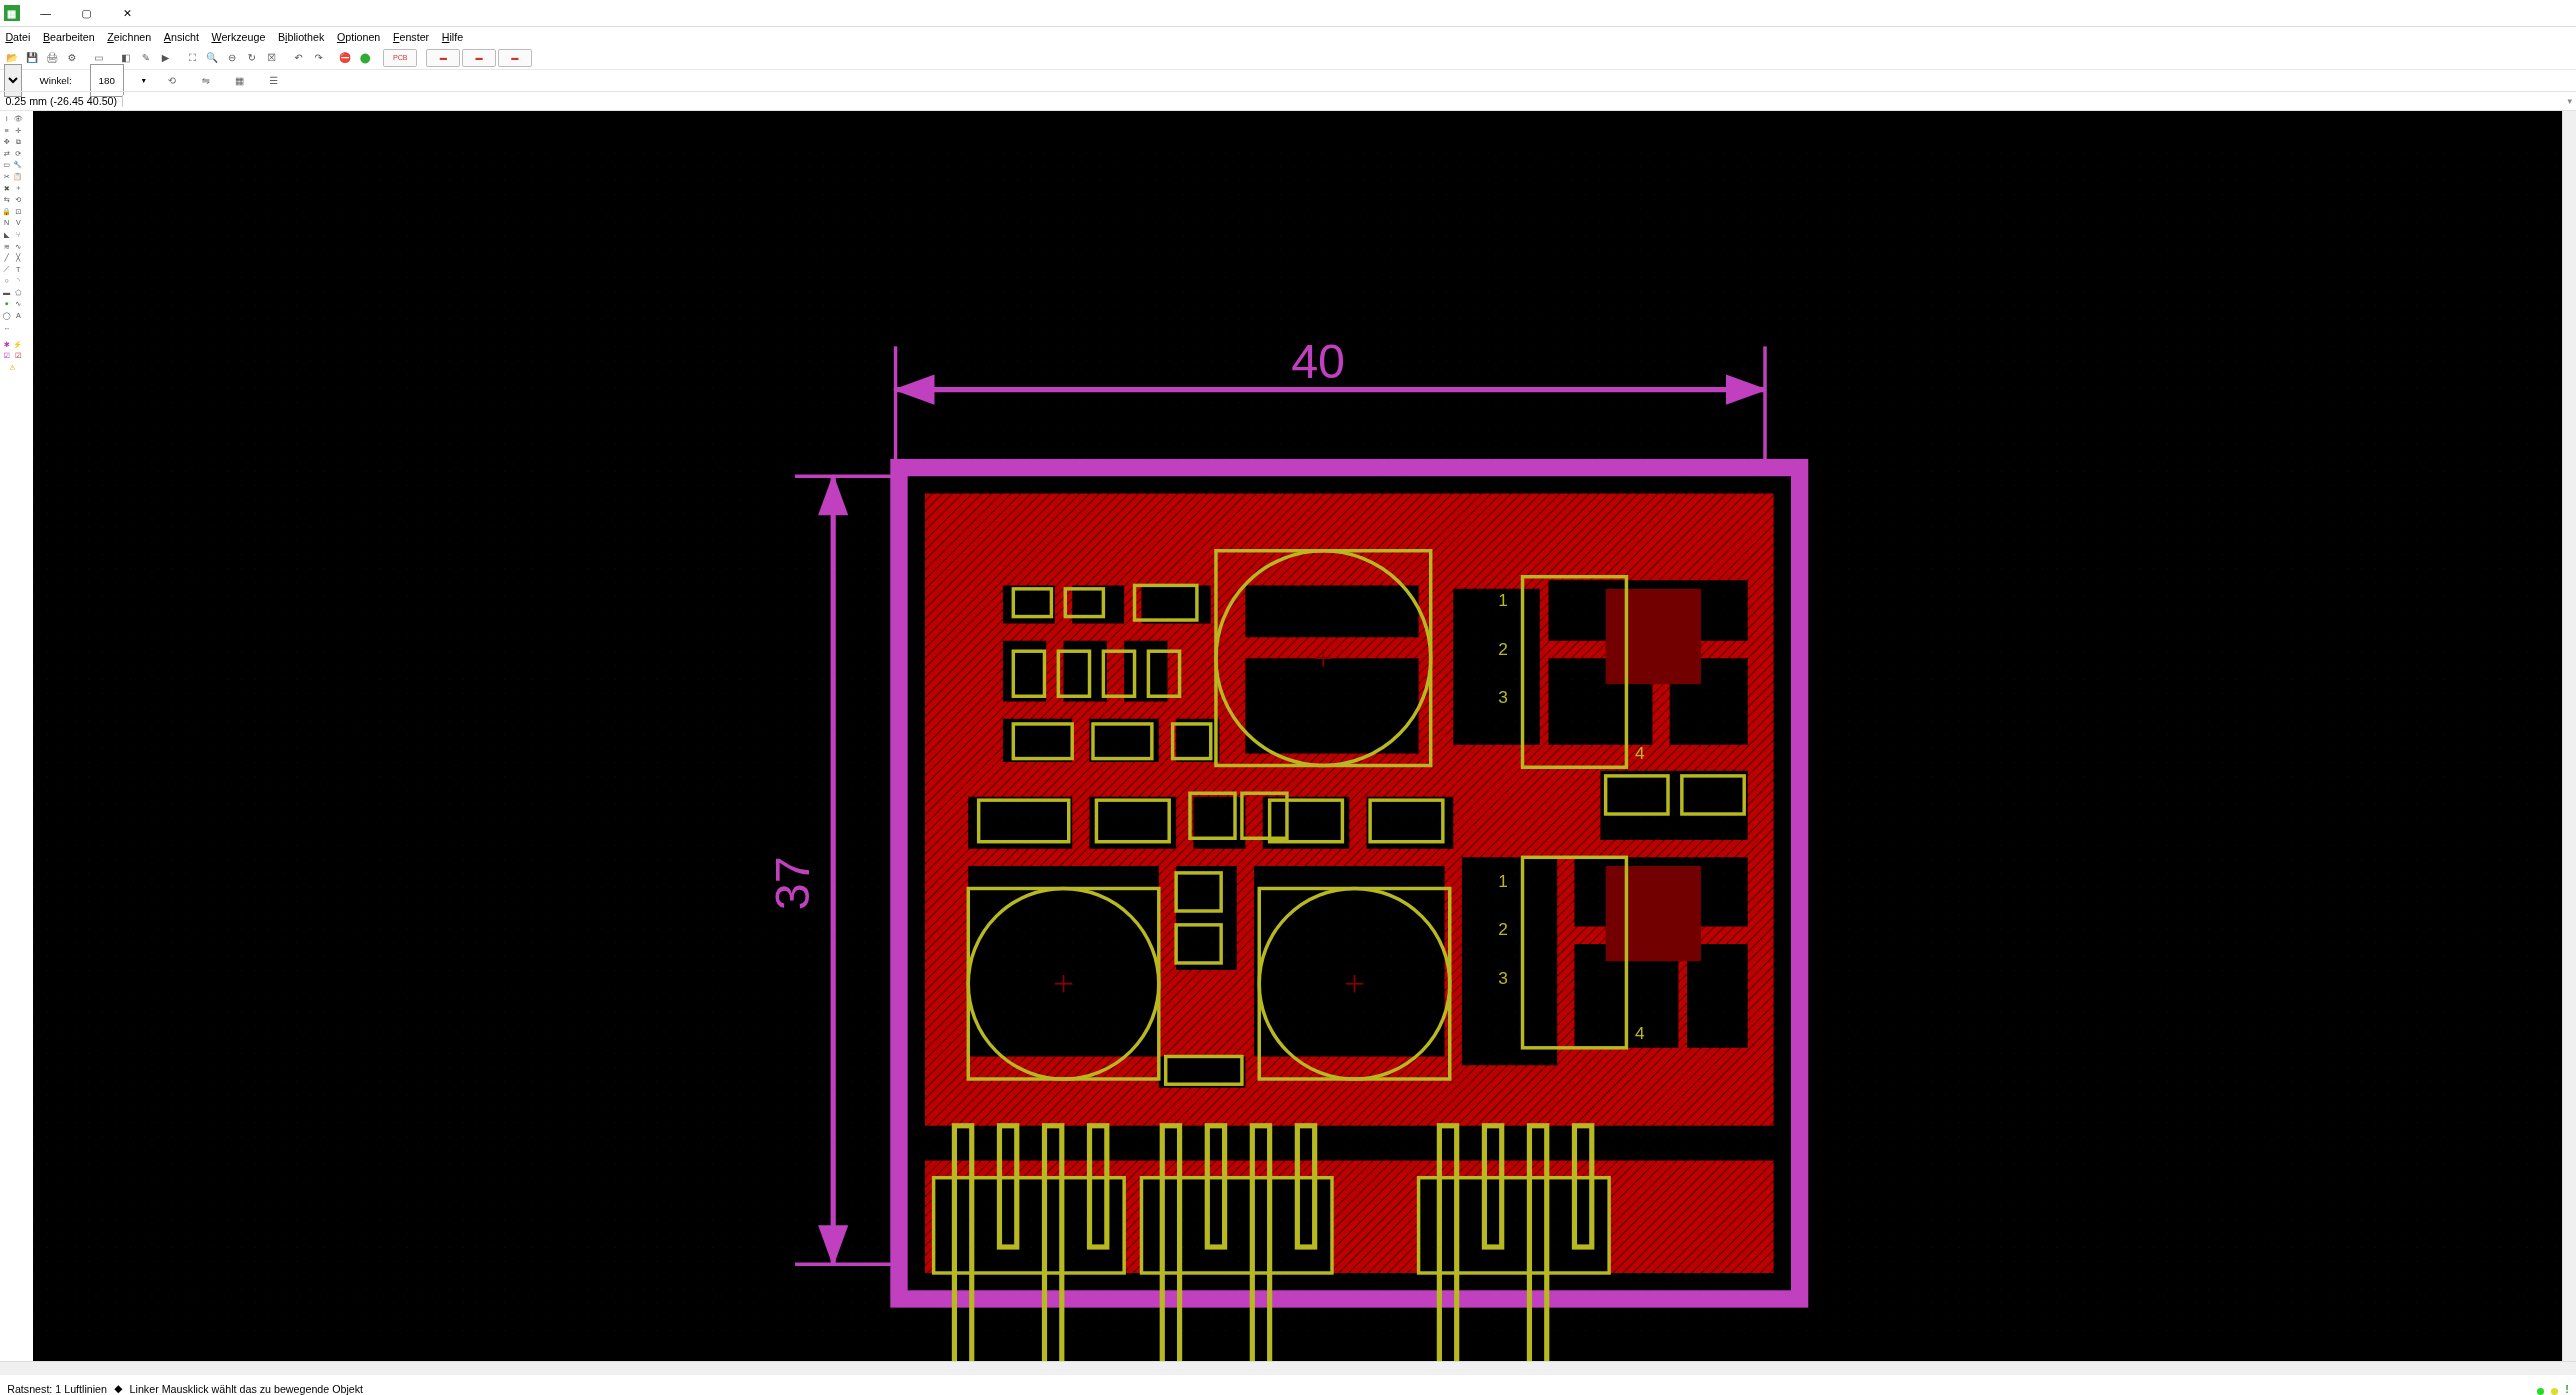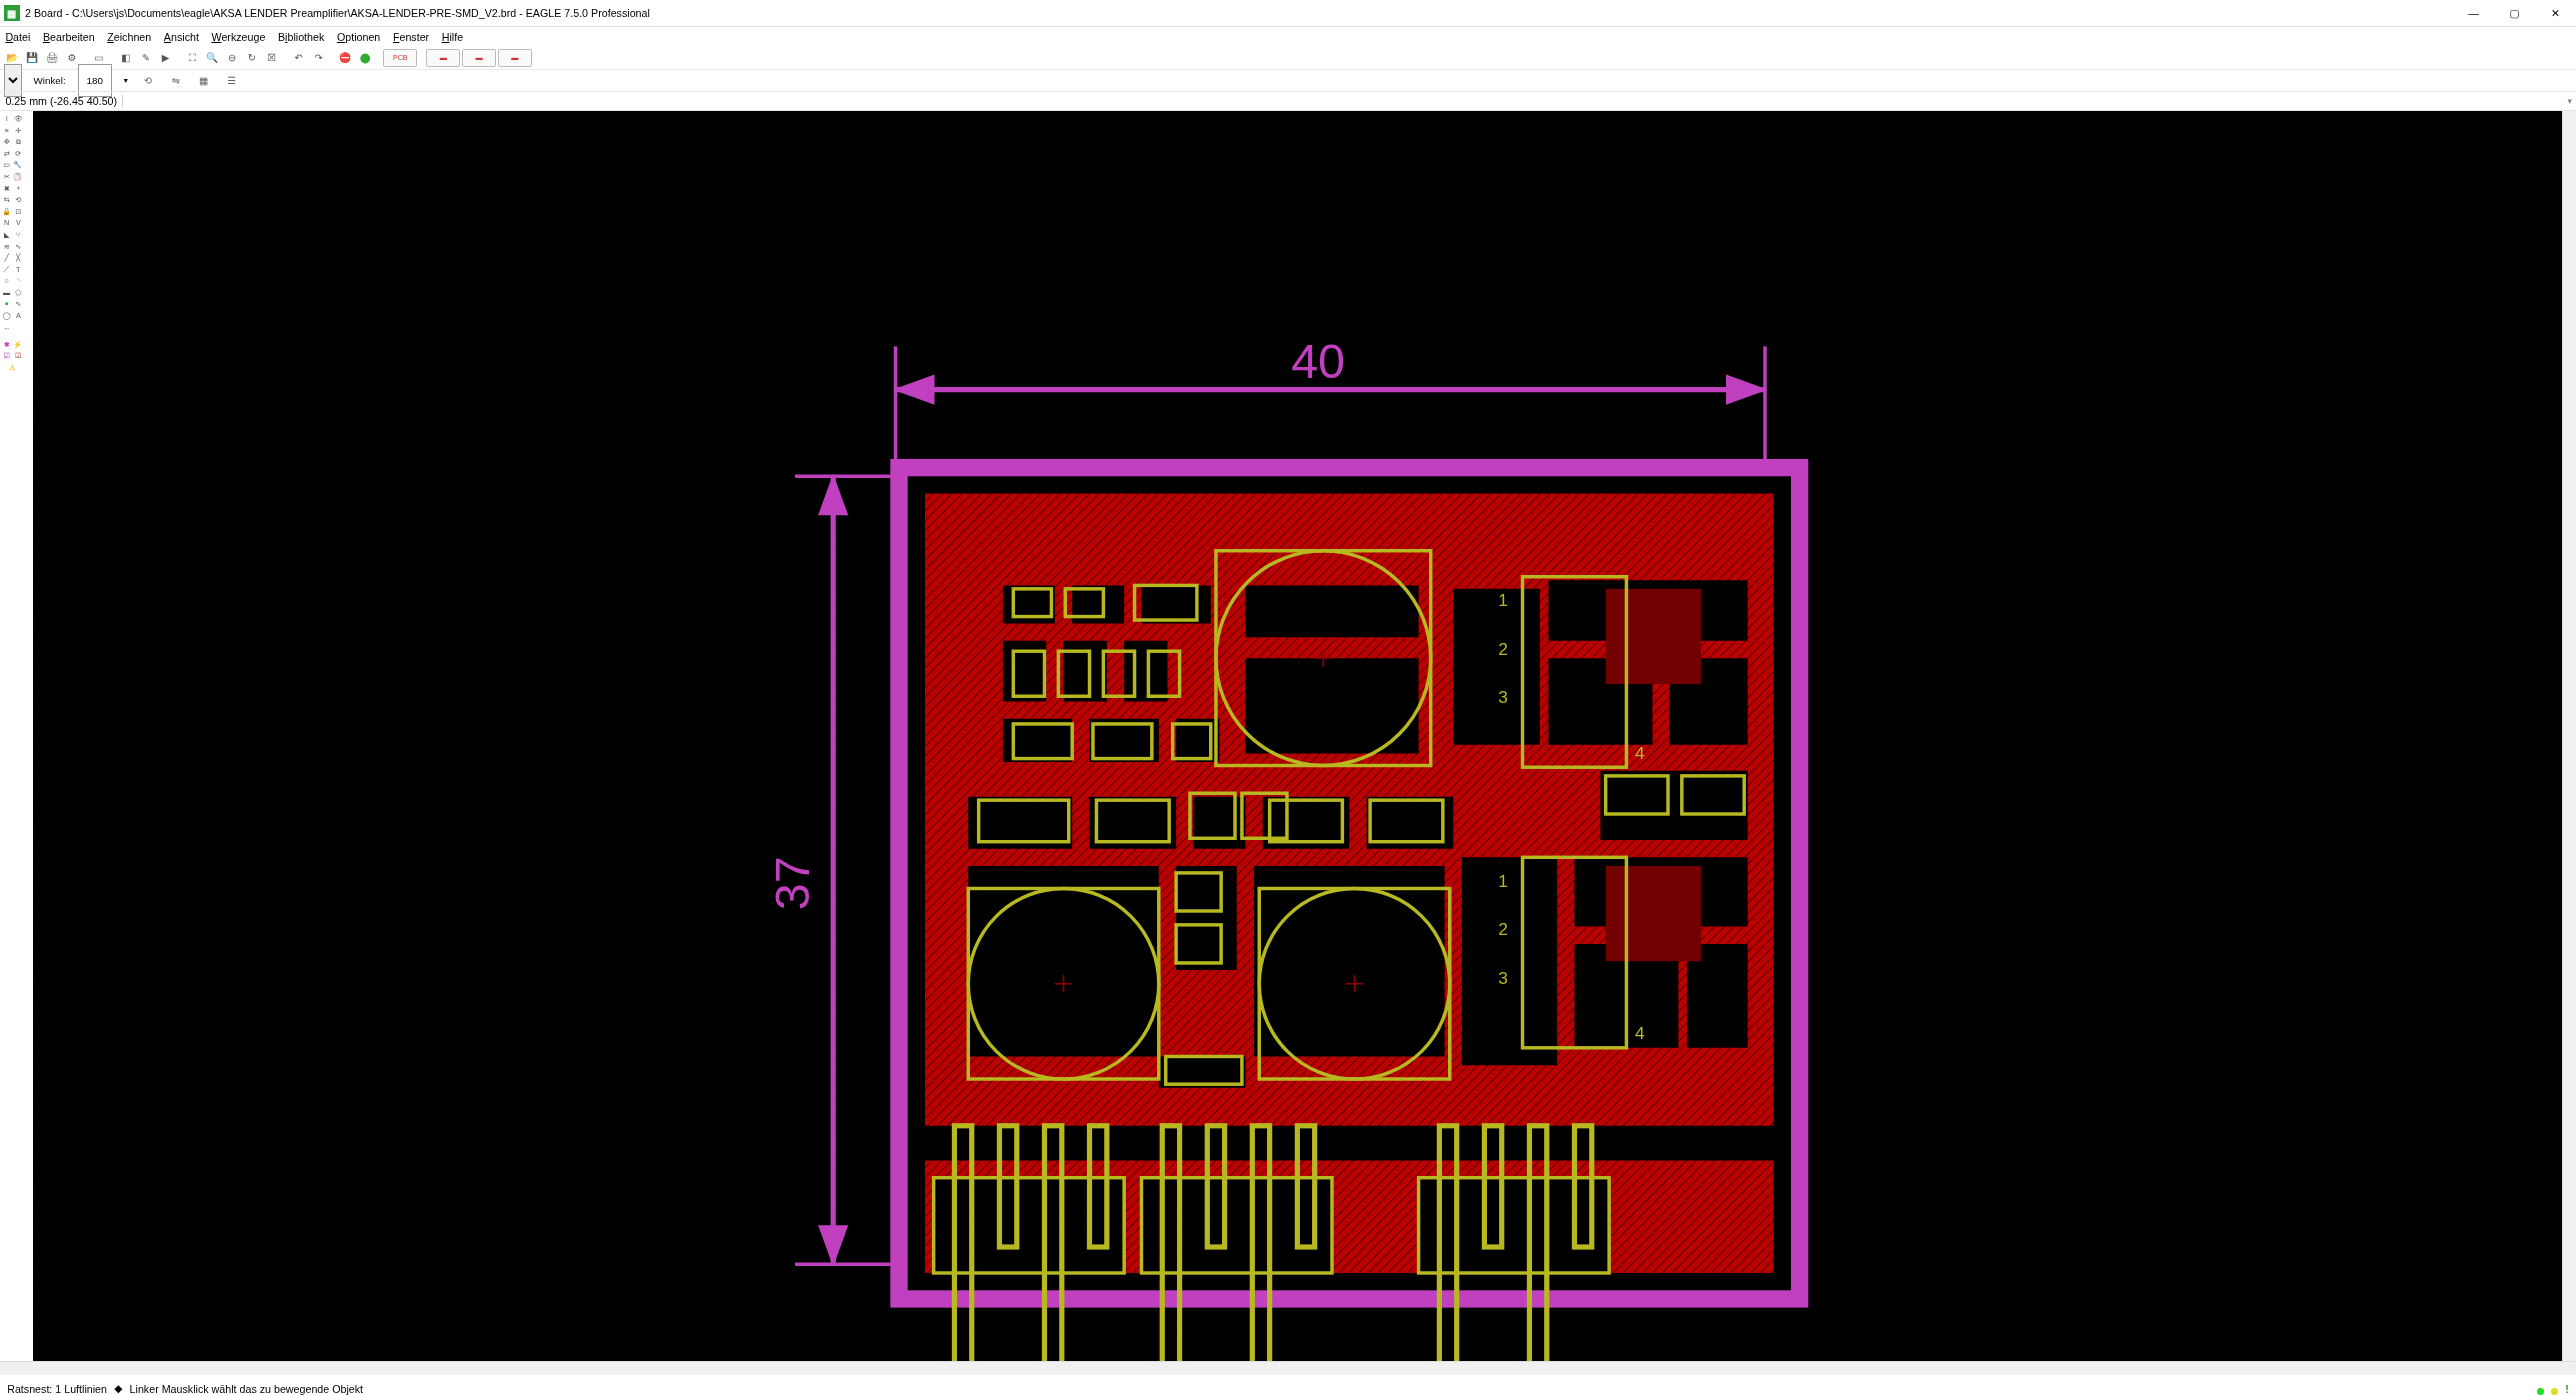--- a/index.html
+++ b/index.html
@@ -20,21 +20,21 @@
 .menubar .menu-item u { text-decoration: underline; }
 
 
 .toolbar { display: flex; align-items: center; height: 23px; padding: 1.8px 3.6px; gap: 1.8px; border-bottom: 0.9px solid #e8e8e8; }
 .tb-btn { width: 18px; height: 18px; border: 0.9px solid transparent; display: inline-flex; align-items: center; justify-content: center; font-size: 9.8px; color: #555; border-radius: 1.8px; }
 .tb-sep { width: 5.4px; }
 .tb-big { width: 34px; height: 18px; border: 0.9px solid #bbb; border-radius: 1.8px; font-size: 7.2px; display: inline-flex; align-items: center; justify-content: center; color: #666; background: #fafafa; }
 .tb-big.pcb { color: #d33; }
 
 
-.parambar { display: flex; align-items: center; height: 21.5px; padding: 0.9px 3.6px; gap: 12px; font-size: 9.8px; }
+.parambar { display: flex; align-items: center; height: 21.5px; padding: 0.9px 3.6px; gap: 18px; font-size: 9.8px; }
 .parambar select, .parambar input { font-size: 9.8px; height: 33px; border: 0.9px solid #999; padding: 0 1.8px; text-align: center; }
 .parambar .dropdown-small { width: 18px; }
 .parambar .angle-input { width: 34px; }
 .parambar .pb-ico { width: 16px; height: 16px; display: inline-flex; align-items: center; justify-content: center; color: #666; }
 
 
 .coordbar { display: flex; align-items: center; height: 19.7px; font-size: 10.7px; border-top: 0.9px solid #e4e4e4; border-bottom: 0.9px solid #e4e4e4; }
 .coordbar .coords { padding: 0 5.4px; border-right: 0.9px solid #ccc; }
 .coordbar .cmd { flex: 1; border: none; outline: none; padding: 0 5.4px; font-size: 10.7px; }
 
@@ -60,21 +60,20 @@
 svg.pcb { width: 100%; height: 100%; }
 
 </style>
 </head>
 <body>
 
 <div class="window">
 
   <div class="titlebar">
     <span class="app-icon">▦</span>
-    <span class="title">2 Board - C:\Users\js\Documents\eagle\AKSA LENDER Preamplifier\AKSA-LENDER-PRE-SMD_V2.brd - EAGLE 7.5.0 Professional</span>
     <div class="win-controls">
       <div class="win-btn">—</div>
       <div class="win-btn">▢</div>
       <div class="win-btn">✕</div>
     </div>
   </div>
 
   <div class="menubar">
     <span class="menu-item"><u>D</u><span>atei</span></span>
     <span class="menu-item"><u>B</u>earbeiten</span>

